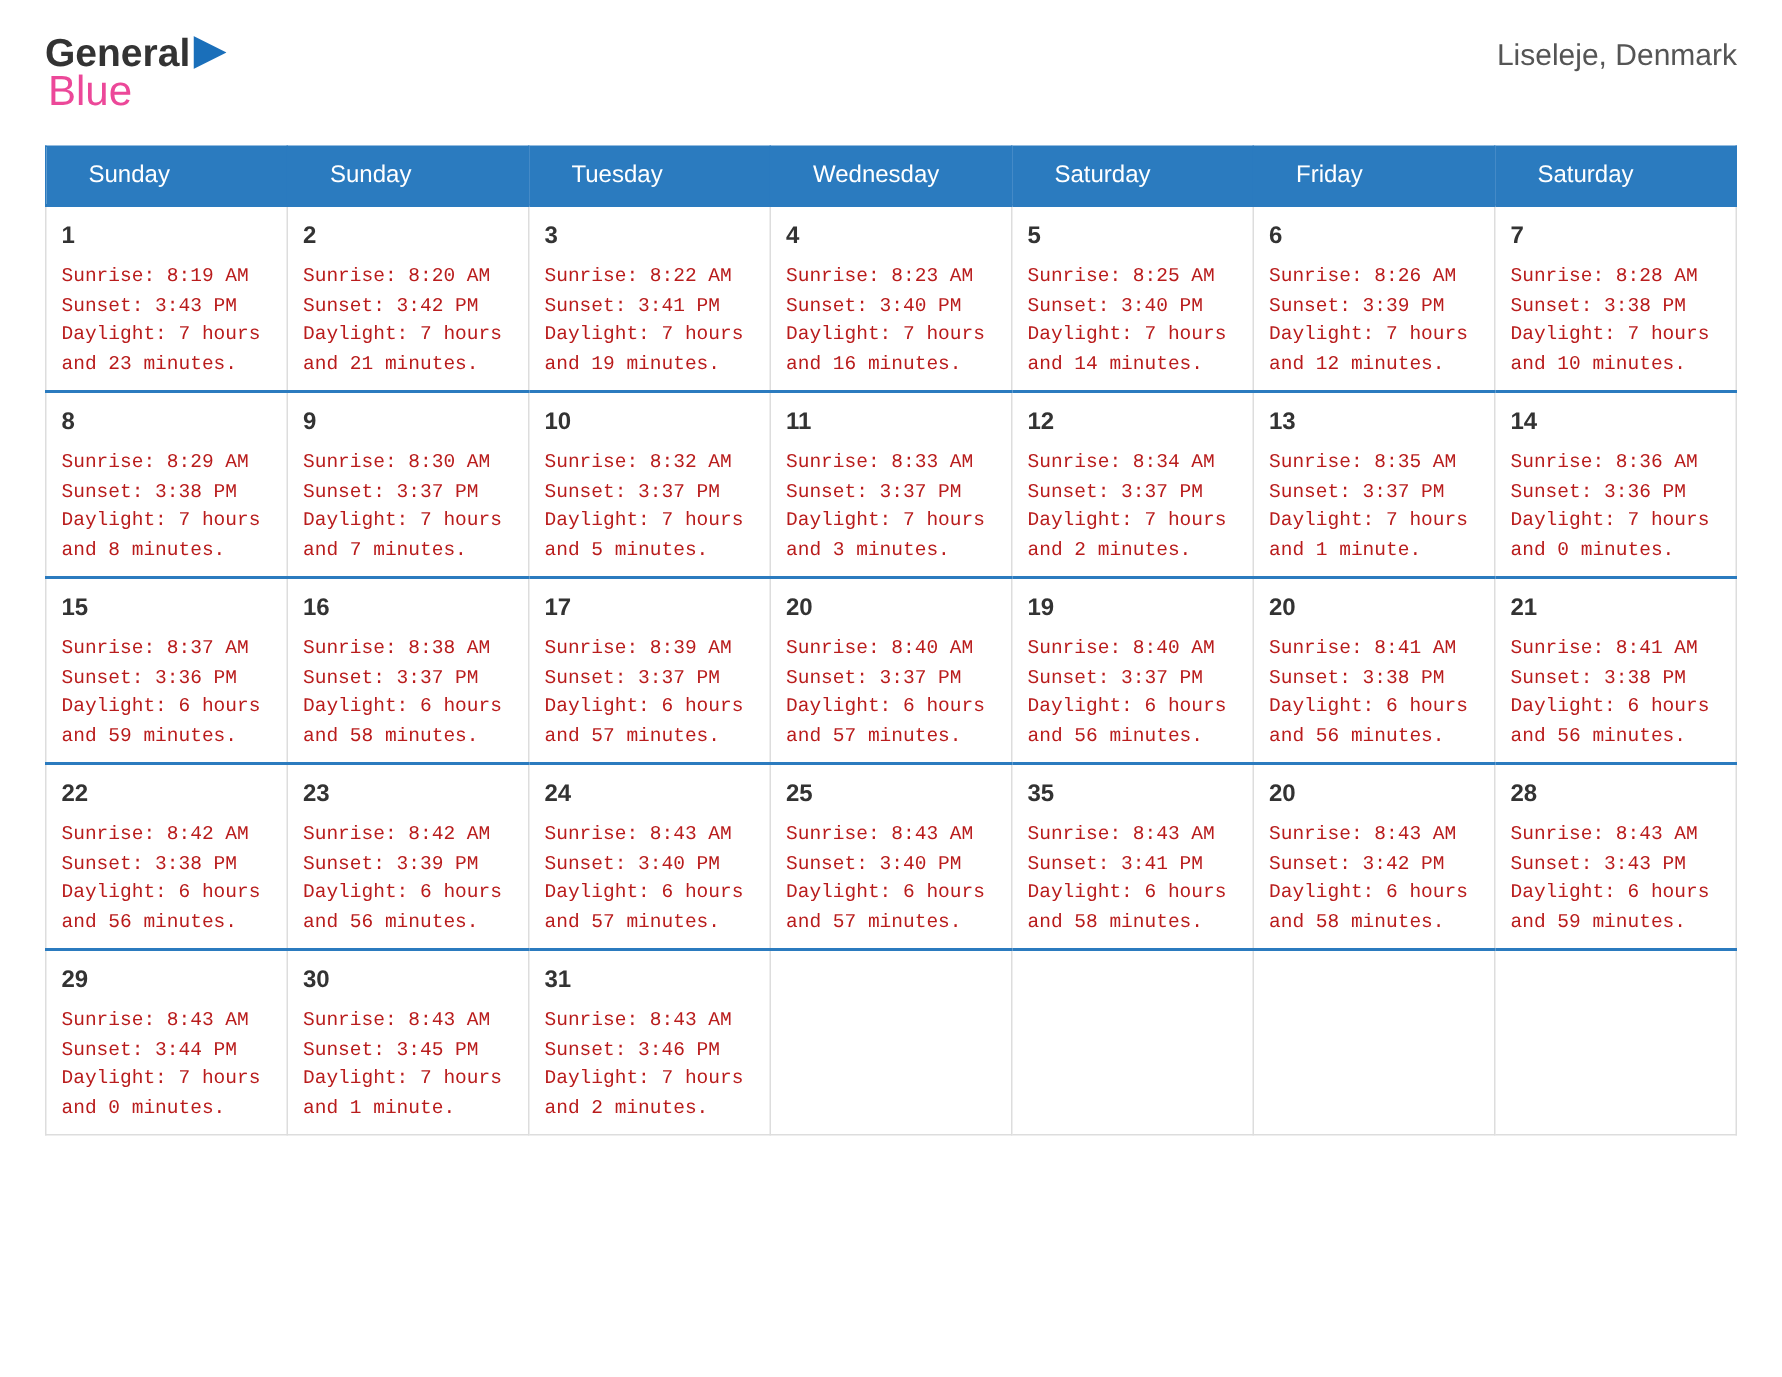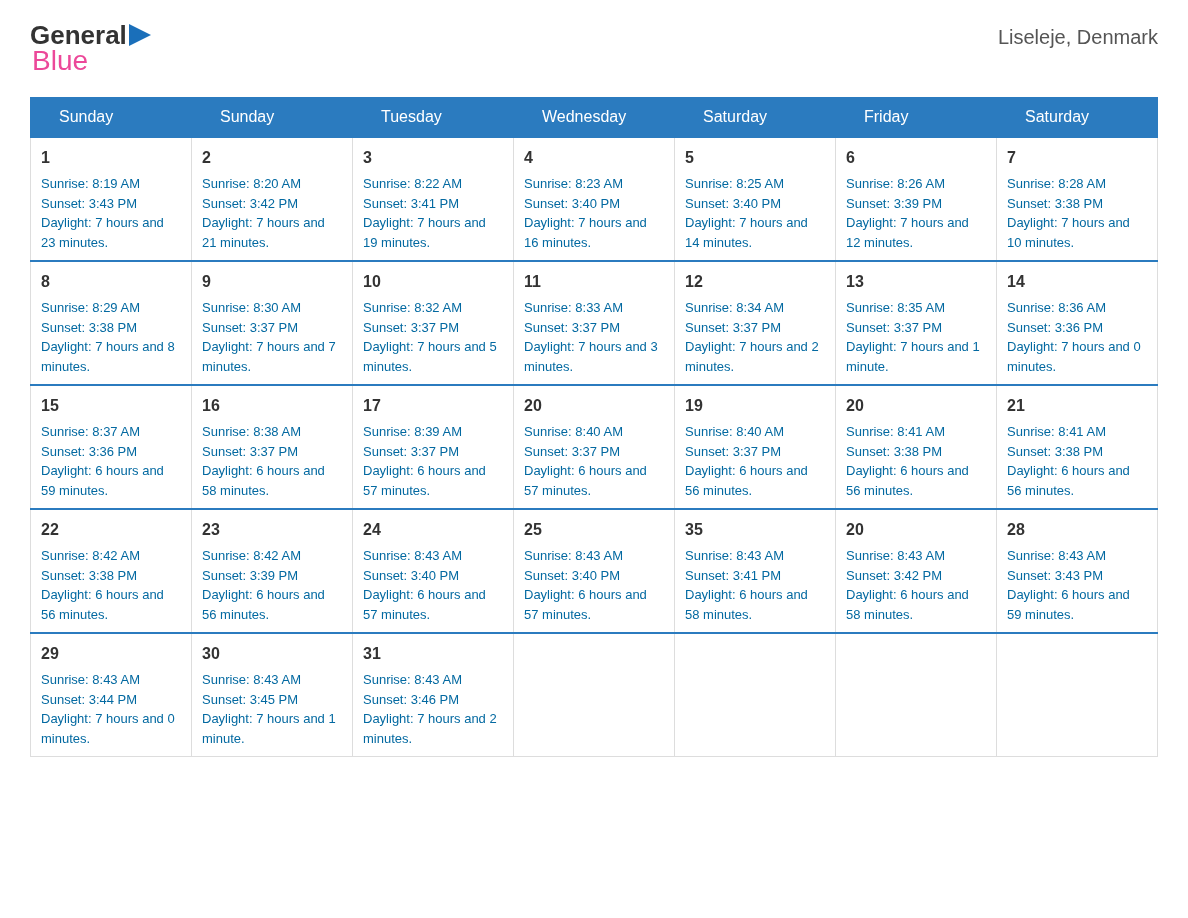--- a/index.html
+++ b/index.html
@@ -71,21 +71,22 @@
       line-height: 1.5;
     }
     .day-number {
       font-size: 16px;
       font-weight: bold;
       display: block;
       margin-bottom: 4px;
     }
     .day-info {
       font-size: 13px;
-      color: #0369a1;
+      color: #b91c1c;
+      font-family: Liberation Mono, monospace;
     }
     .empty-cell {
       background: #fff;
     }
     .week-row td {
       border-top: 2px solid #2b7bbf;
     }
   </style>
 </head>
 <body>

